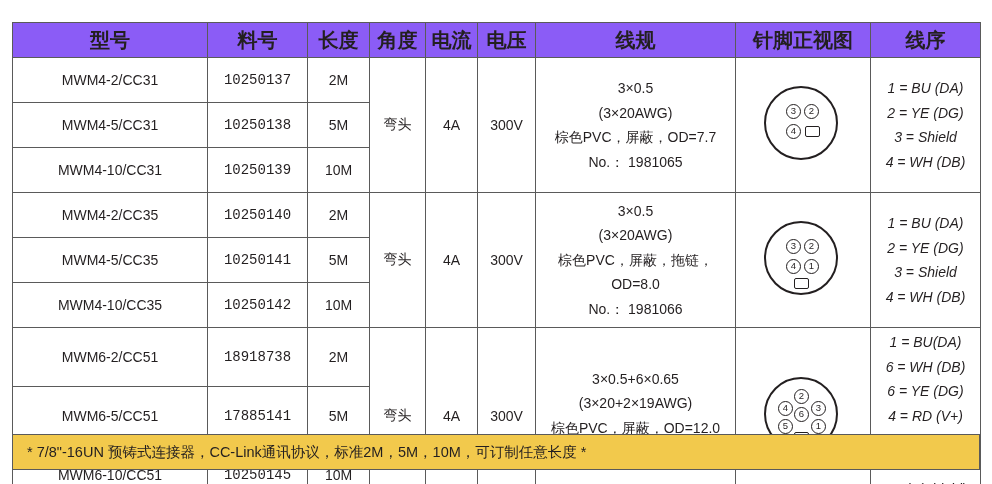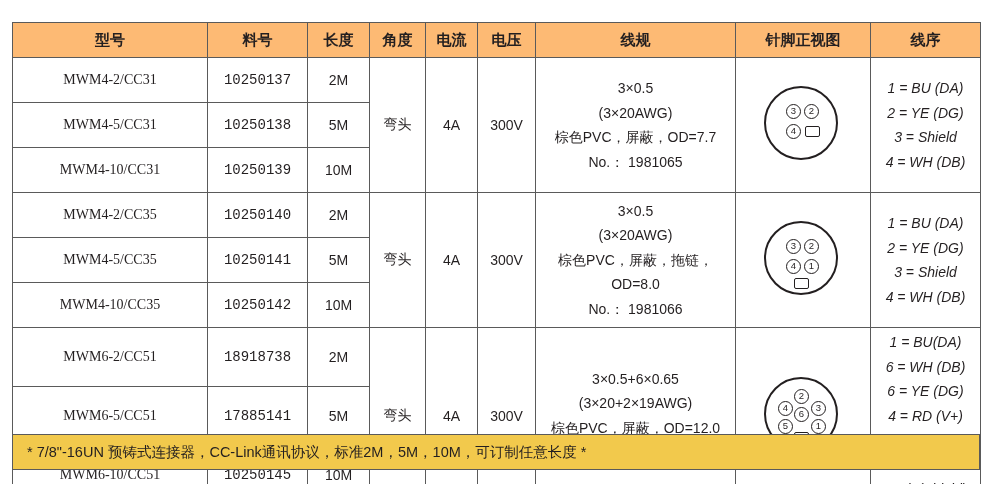--- a/index.html
+++ b/index.html
@@ -28,27 +28,27 @@
     table-layout: fixed;
   }
   table.spec th, table.spec td {
     border: 1px solid #5a5a5a;
     text-align: center;
     vertical-align: middle;
     font-size: 14px;
     padding: 2px 3px;
   }
   table.spec thead th {
-    background: #fdba74;
+    background: #8b5cf6;
     height: 30px;
     font-weight: bold;
-    font-size: 15px;
-    color: #231f20;
-  }
-  td.model   { height: 40px; font-size: 14.5px; font-family: Liberation Serif, serif; }
+    font-size: 20px;
+    color: #231f20;
+  }
+  td.model   { height: 40px; font-size: 14.5px; }
   td.partno  { font-size: 14.5px; font-family: Liberation Mono, monospace; }
   td.len     { font-size: 14.5px; }
   td.angle, td.current, td.voltage { font-size: 14.5px; }
   td.gauge {
     font-size: 14px;
     line-height: 1.75;
     padding: 6px 6px;
   }
   td.pinview { padding: 4px; }
   td.order {

